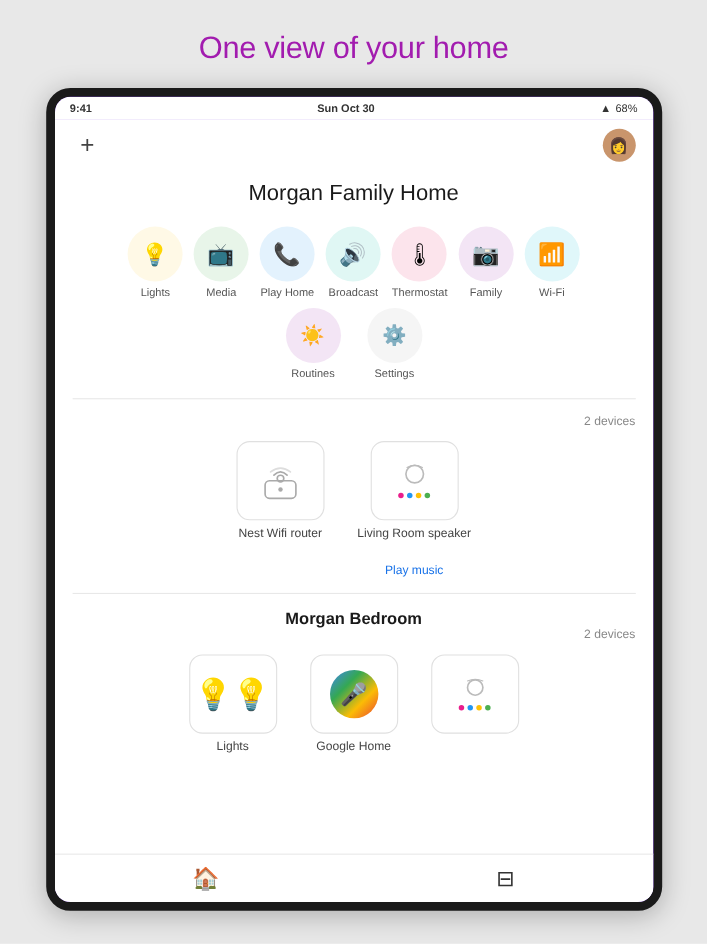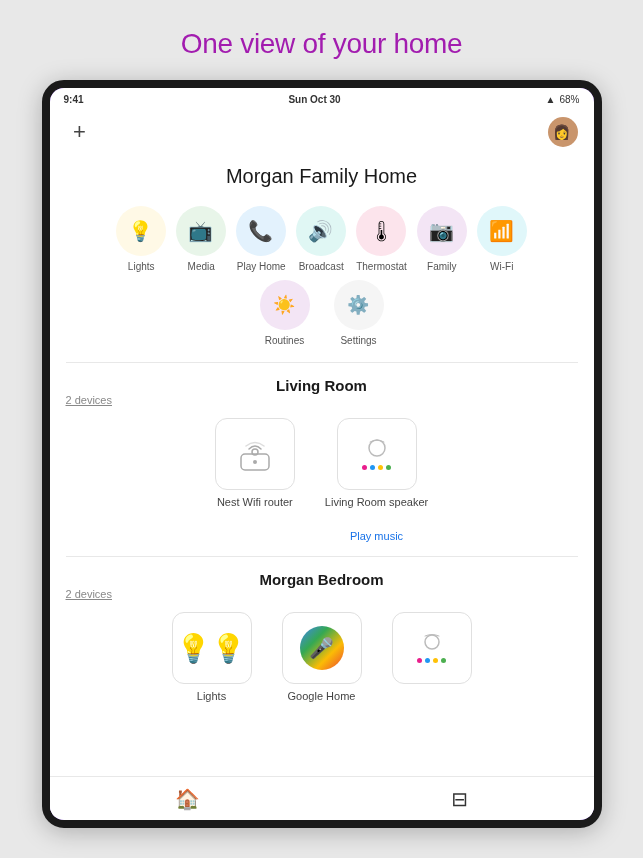--- a/index.html
+++ b/index.html
@@ -143,25 +143,24 @@
     }
 
     .room-title {
       text-align: center;
       font-size: 15px;
       font-weight: 700;
       color: #1a1a1a;
     }
 
     .room-subtitle {
-      text-align: left;
+      text-align: right;
       font-size: 11px;
       color: #888;
       margin-bottom: 12px;
-      text-decoration: underline;
     }
 
     .devices-row {
       display: flex;
       justify-content: center;
       gap: 30px;
       margin-bottom: 6px;
     }
 
     .device-item {
@@ -319,21 +318,20 @@
       </div>
       <div class="action-item">
         <div class="action-circle" style="background:#f5f5f5; font-size:18px;">⚙️</div>
         <span class="action-label">Settings</span>
       </div>
     </div>
 
     <div class="divider"></div>
 
     <div class="room-section">
-      <div class="room-title">Living Room</div>
       <div class="room-subtitle">2 devices</div>
       <div class="devices-row">
 
         <div class="device-item">
           <div class="device-card">
             <svg width="44" height="44" viewBox="0 0 44 44">
               <rect x="8" y="22" width="28" height="16" rx="4" fill="none" stroke="#aaa" stroke-width="1.5"></rect>
               <circle cx="22" cy="20" r="3" fill="none" stroke="#aaa" stroke-width="1.5"></circle>
               <path d="M16 17 Q22 11 28 17" fill="none" stroke="#aaa" stroke-width="1.5" stroke-linecap="round"></path>
               <path d="M13 14 Q22 7 31 14" fill="none" stroke="#ddd" stroke-width="1.5" stroke-linecap="round"></path>

